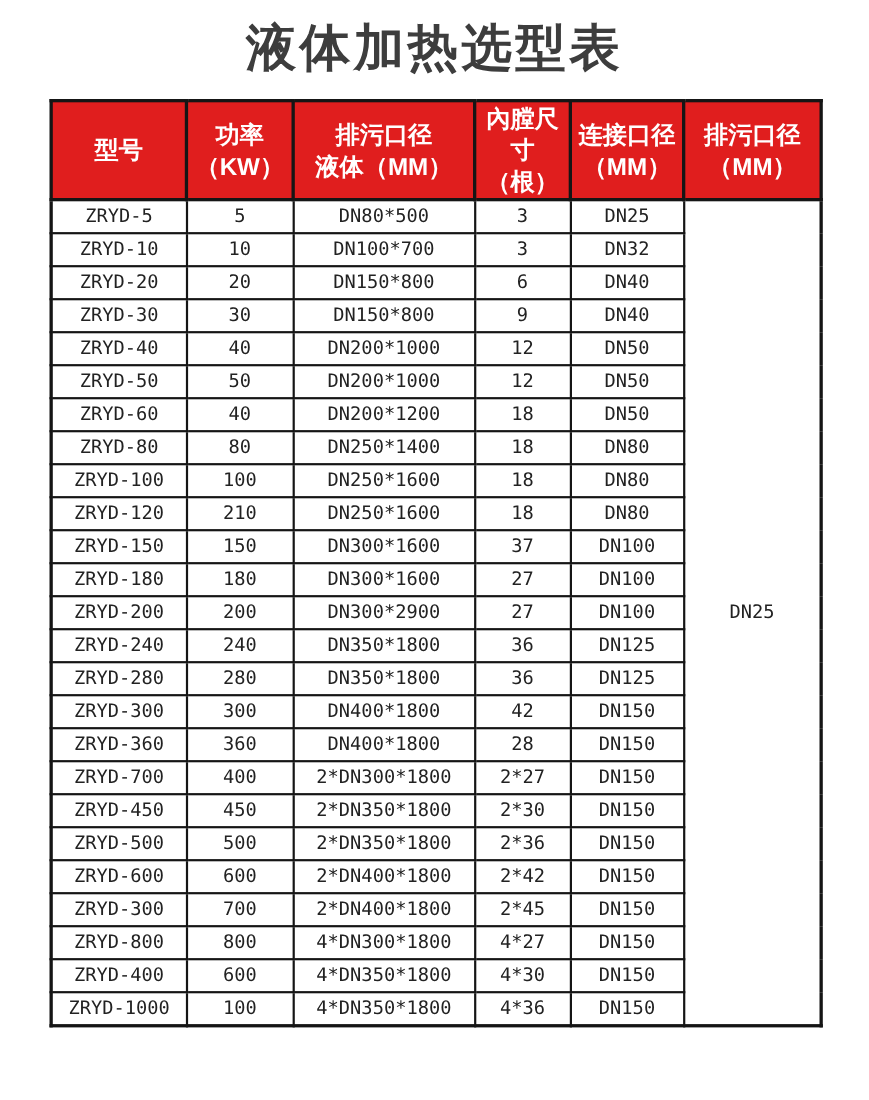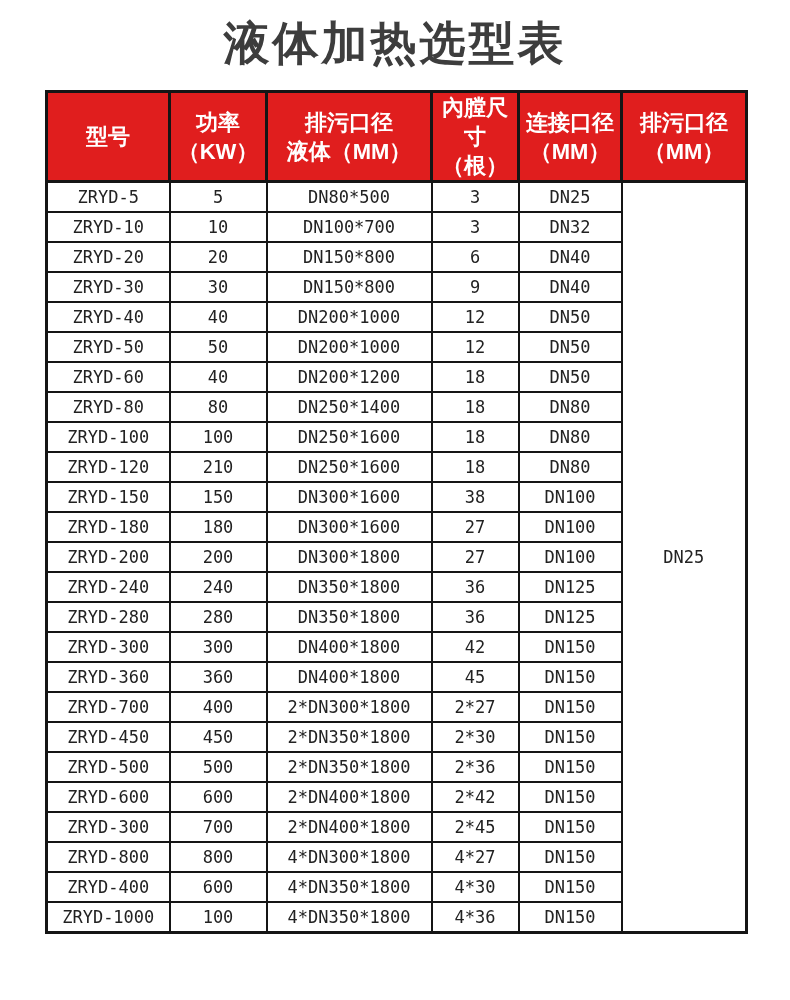--- a/index.html
+++ b/index.html
@@ -153,34 +153,34 @@
         <td>ZRYD-120</td>
         <td>210</td>
         <td>DN250*1600</td>
         <td>18</td>
         <td>DN80</td>
       </tr>
       <tr>
         <td>ZRYD-150</td>
         <td>150</td>
         <td>DN300*1600</td>
-        <td>38</td>
+        <td>37</td>
         <td>DN100</td>
       </tr>
       <tr>
         <td>ZRYD-180</td>
         <td>180</td>
         <td>DN300*1600</td>
         <td>27</td>
         <td>DN100</td>
       </tr>
       <tr>
         <td>ZRYD-200</td>
         <td>200</td>
-        <td>DN300*1800</td>
+        <td>DN300*2900</td>
         <td>27</td>
         <td>DN100</td>
       </tr>
       <tr>
         <td>ZRYD-240</td>
         <td>240</td>
         <td>DN350*1800</td>
         <td>36</td>
         <td>DN125</td>
       </tr>
@@ -195,21 +195,21 @@
         <td>ZRYD-300</td>
         <td>300</td>
         <td>DN400*1800</td>
         <td>42</td>
         <td>DN150</td>
       </tr>
       <tr>
         <td>ZRYD-360</td>
         <td>360</td>
         <td>DN400*1800</td>
-        <td>45</td>
+        <td>28</td>
         <td>DN150</td>
       </tr>
       <tr>
         <td>ZRYD-700</td>
         <td>400</td>
         <td>2*DN300*1800</td>
         <td>2*27</td>
         <td>DN150</td>
       </tr>
       <tr>

